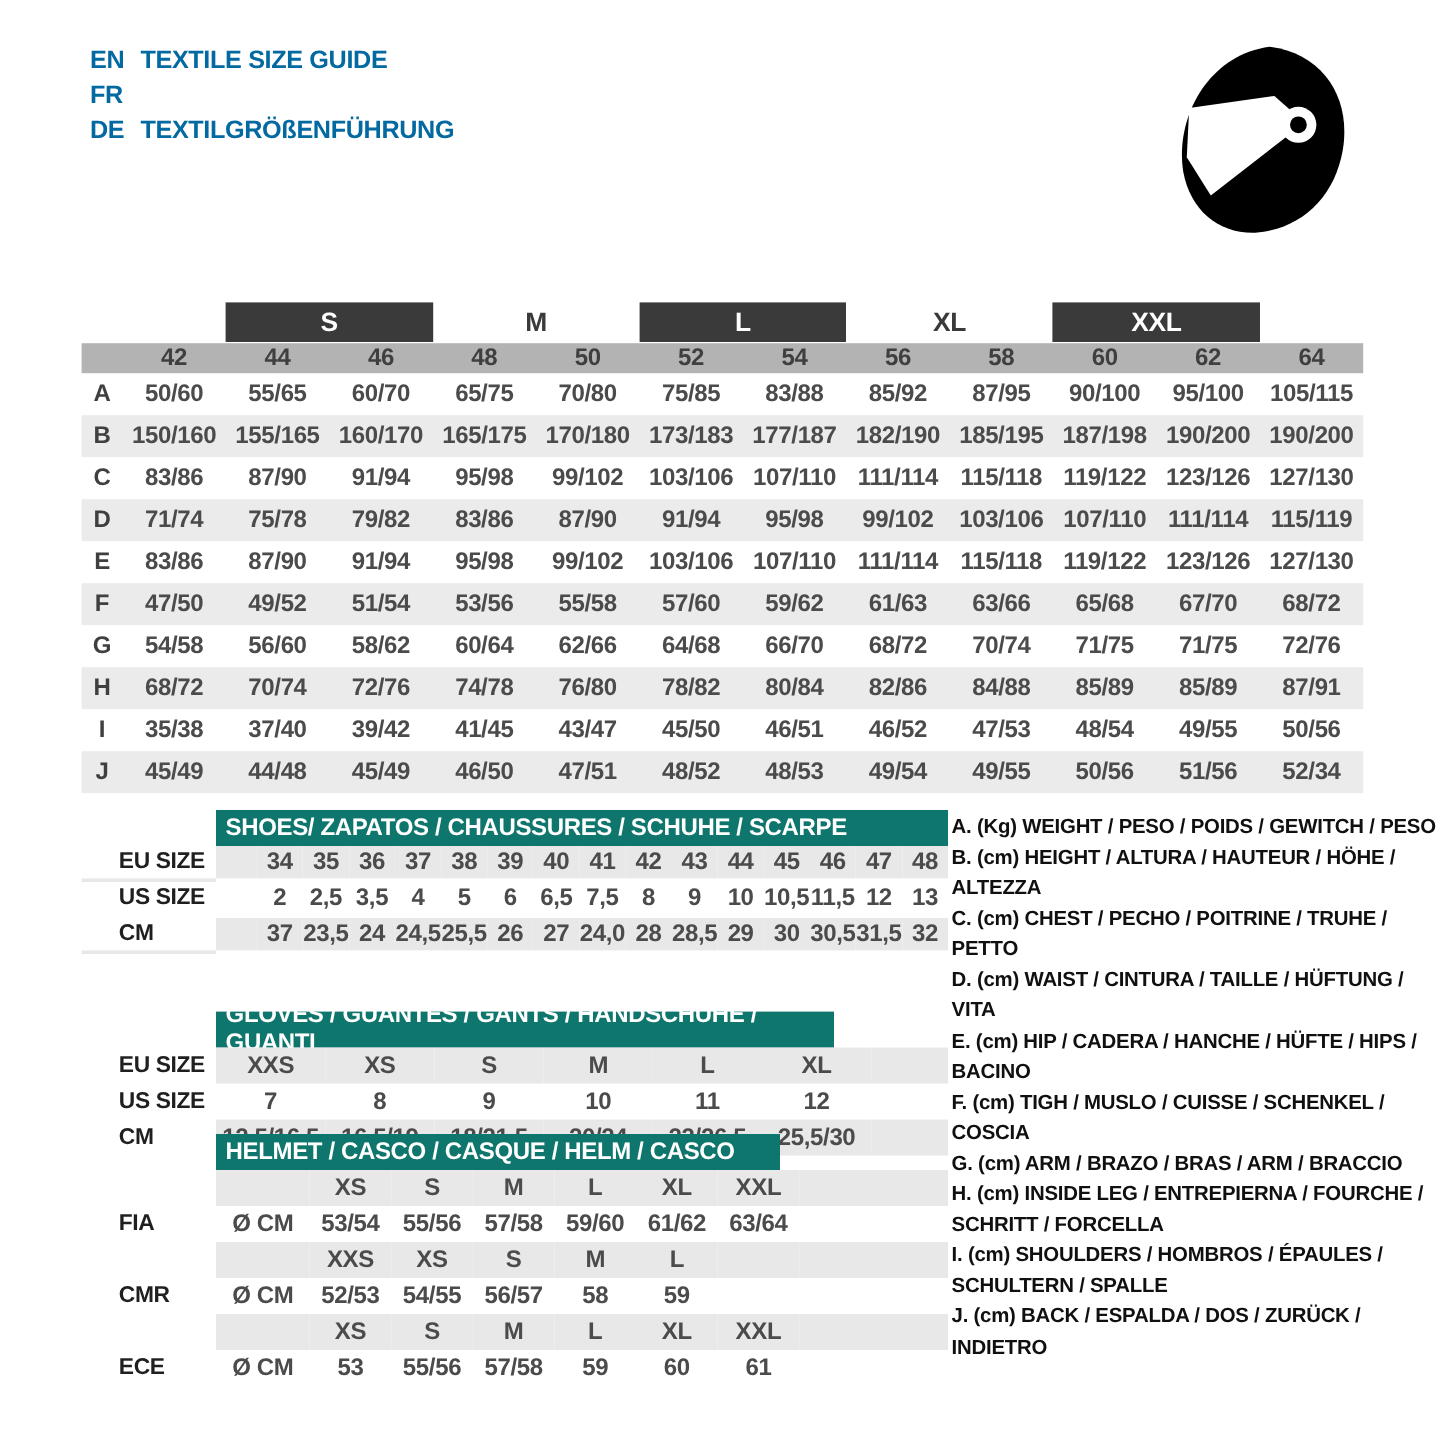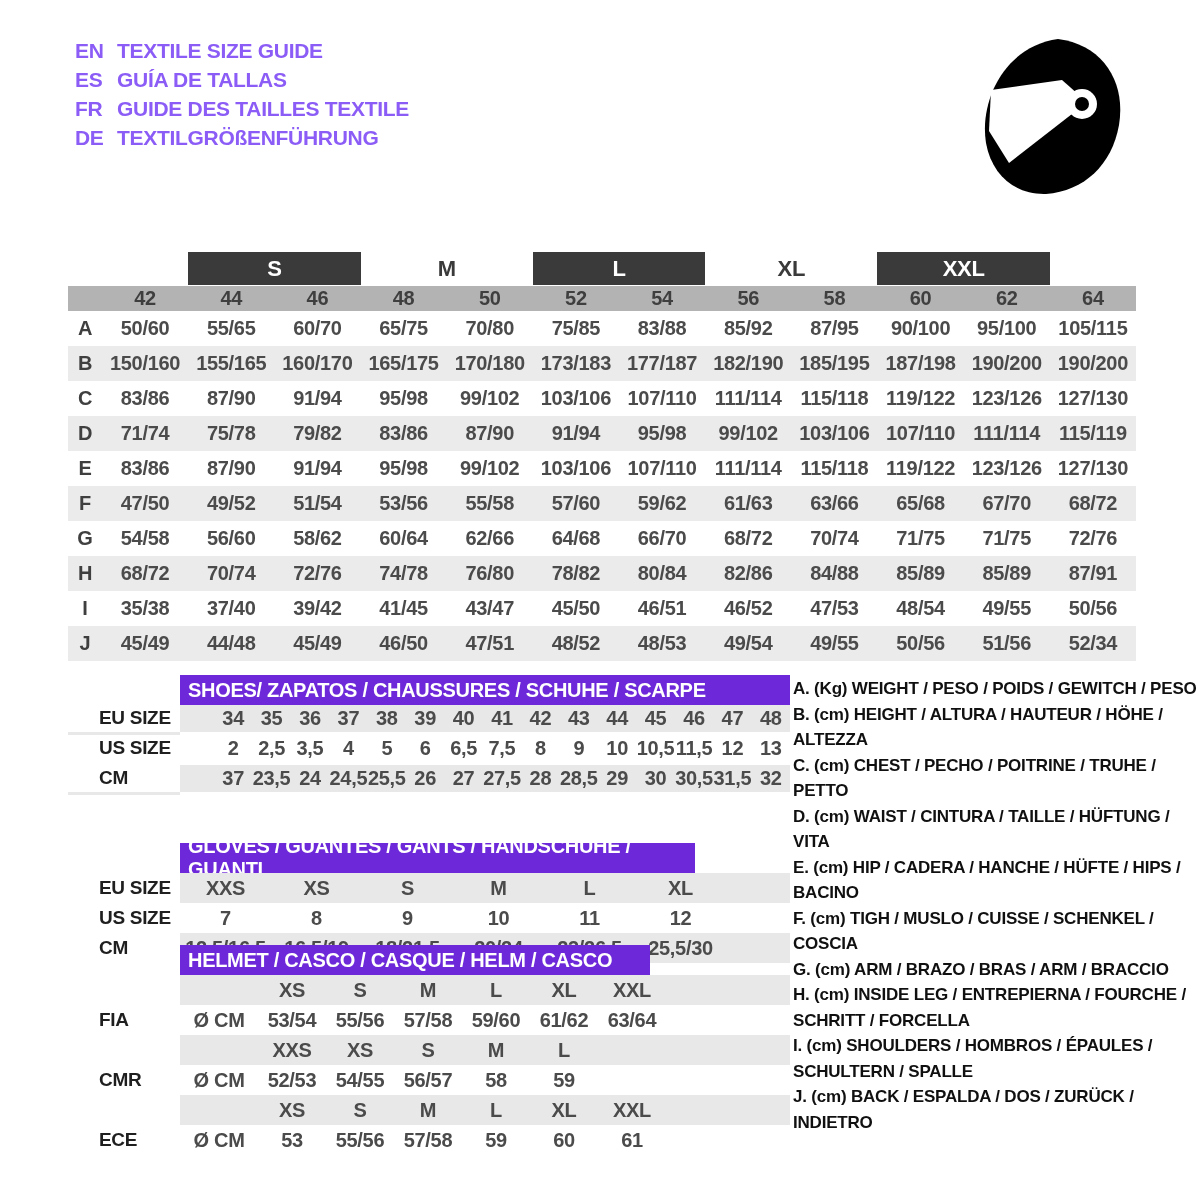--- a/index.html
+++ b/index.html
@@ -3,40 +3,40 @@
 <meta charset="utf-8">
 <style>
   html,body{margin:0;padding:0;}
   body{
     width:1200px;height:1200px;position:relative;background:#fff;
     font-family:"Liberation Sans","DejaVu Sans",sans-serif;font-weight:700;
     letter-spacing:-0.3px;color:#4b4b4b;overflow:hidden;
   }
   
   .lang-block{position:absolute;left:75px;top:36px;}
-  .lang-line{display:flex;height:29px;align-items:center;color:#8b5cf6;font-size:21px;}
+  .lang-line{display:flex;height:29px;align-items:center;color:#0369a1;font-size:21px;}
   .lang-code{width:42px;flex:0 0 42px;}
   .helmet-wrap{position:absolute;left:978px;top:33px;width:152px;height:168px;}
   .helmet-wrap svg{width:100%;height:100%;}
   
   .main-table{position:absolute;left:68px;top:252px;width:1068px;}
   .mt-grid{display:grid;grid-template-columns:34px repeat(12,1fr);}
   #mt-size-header{height:33px;}
   .mt-size{display:flex;align-items:center;justify-content:center;font-size:22px;}
   .mt-size.boxed{background:#3a3a3a;color:#fff;}
   .mt-size.plain{color:#3a3a3a;}
   #mt-num-band{height:25px;background:#b3b3b3;margin-top:1px;}
   #mt-num-band .cell{color:#3f3f3f;font-size:20px;}
   .mt-row{height:35px;}
   .mt-row.shade{background:#ebebeb;}
   .cell{display:flex;align-items:center;justify-content:center;font-size:20px;}
   .mt-row .rowlabel{font-size:20px;color:#3f3f3f;}
   
   .sub{position:absolute;left:68px;width:722px;}
-  .bar{height:30px;background:#6d28d9;color:#fff;display:flex;align-items:center;
+  .bar{height:30px;background:#0f766e;color:#fff;display:flex;align-items:center;
        font-size:20px;padding-left:8px;box-sizing:border-box;margin-left:112px;}
   .srow{display:grid;height:30px;}
   .grid-shoes{grid-template-columns:112px 34px repeat(15,1fr);}
   .grid-gloves{grid-template-columns:112px repeat(6,91px) 1fr;}
   .grid-helmet{grid-template-columns:112px 78px repeat(6,68px) 1fr;}
   .slabel{display:flex;align-items:center;font-size:19px;color:#1f1f1f;padding-left:7px;margin-left:24px;}
   .srow .cell{font-size:20px;}
   .srow.band .on-band{background:#e8e8e8;}
   .unitcell{display:flex;align-items:center;justify-content:center;font-size:20px;}
   
@@ -45,26 +45,21 @@
 </style>
 </head>
 <body>
 
 <div class="lang-block" id="lang-block">
     <div class="lang-line">
       <div class="lang-code">EN</div>
       <div class="lang-title">TEXTILE SIZE GUIDE</div>
     </div>
     <div class="lang-line">
-      <div class="lang-code">ES</div>
-      <div class="lang-title">GUÍA DE TALLAS</div>
-    </div>
-    <div class="lang-line">
       <div class="lang-code">FR</div>
-      <div class="lang-title">GUIDE DES TAILLES TEXTILE</div>
     </div>
     <div class="lang-line">
       <div class="lang-code">DE</div>
       <div class="lang-title">TEXTILGRÖßENFÜHRUNG</div>
     </div>
   </div>
 
 <div class="helmet-wrap">
   <svg viewBox="0 0 152 168" xmlns="http://www.w3.org/2000/svg">
     <path d="M80,6 C126,12 148,50 141,92 C134,132 106,158 68,161 C38,162 14,143 8,110 C1,66 28,13 80,6 Z" fill="#000"></path>
@@ -299,21 +294,21 @@
       <div class="srow grid-shoes band">
         <div class="slabel">CM</div>
         <div class="cell on-band"></div>
         <div class="cell on-band">37</div>
         <div class="cell on-band">23,5</div>
         <div class="cell on-band">24</div>
         <div class="cell on-band">24,5</div>
         <div class="cell on-band">25,5</div>
         <div class="cell on-band">26</div>
         <div class="cell on-band">27</div>
-        <div class="cell on-band">27,5</div>
+        <div class="cell on-band">24,0</div>
         <div class="cell on-band">28</div>
         <div class="cell on-band">28,5</div>
         <div class="cell on-band">29</div>
         <div class="cell on-band">30</div>
         <div class="cell on-band">30,5</div>
         <div class="cell on-band">31,5</div>
         <div class="cell on-band">32</div>
         <div class="cell on-band"></div>
       </div>
     </div>

